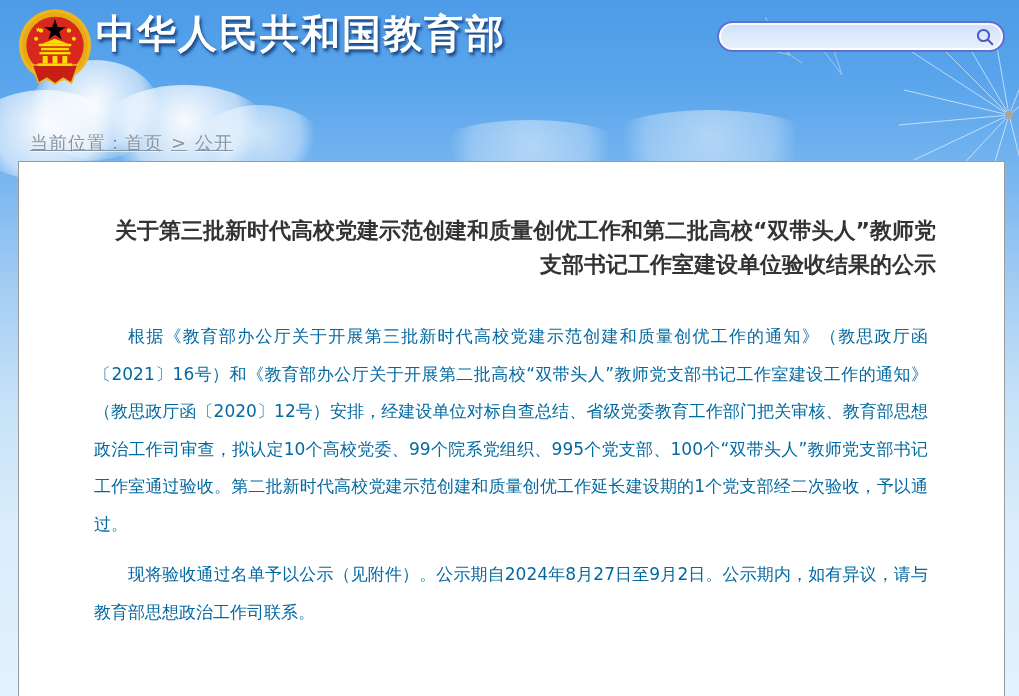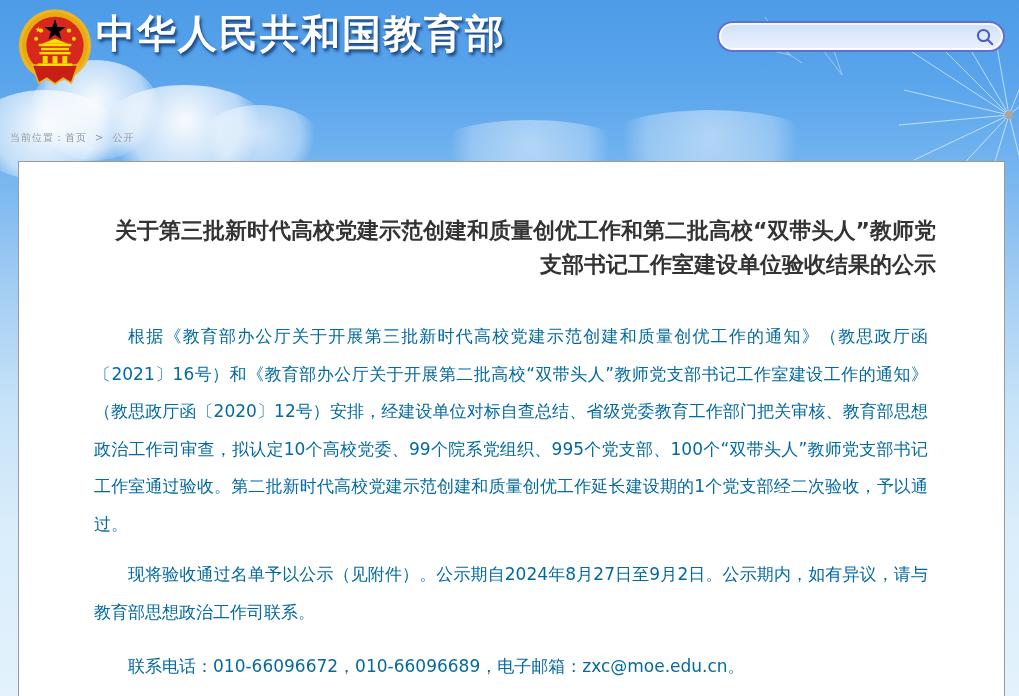--- a/index.html
+++ b/index.html
@@ -49,23 +49,24 @@
     padding: 0 8px 0 16px; font-size: 14px; color: #334;
     font-family: "DejaVu Sans", "Liberation Sans", sans-serif;
   }
   .search-btn {
     width: 36px; height: 100%; border: 0; background: transparent; cursor: pointer;
     display: flex; align-items: center; justify-content: center;
   }
 
   
   .breadcrumb {
-    position: absolute; left: 10px; top: 131px;
-    font-size: 10px; color: #8a949e; letter-spacing: 1px;
+    position: absolute; left: 30px; top: 131px;
+    font-size: 18px; color: #8a949e; letter-spacing: 1px;
     text-shadow: 0 1px 0 rgba(255,255,255,0.55);
+    text-decoration: underline;
   }
   .breadcrumb a { color: #8a949e; text-decoration: none; cursor: pointer; }
   .breadcrumb .sep { margin: 0 8px; }
 
   
   .content-card {
     position: absolute; left: 18px; top: 161px; width: 987px; height: 600px;
     background: #ffffff; border: 1px solid #9a9a9a;
     padding: 52px 76px 30px 75px;
   }
@@ -171,16 +172,15 @@
 <nav class="breadcrumb">
   <span>当前位置：</span><a>首页</a><span class="sep">&gt;</span><a>公开</a>
 </nav>
 
 <main class="content-card">
   <h1 class="article-title">关于第三批新时代高校党建示范创建和质量创优工作和第二批高校“双带头人”教师党支部书记工作室建设单位验收结果的公示</h1>
 
   <div class="article-body">
     <p>根据《教育部办公厅关于开展第三批新时代高校党建示范创建和质量创优工作的通知》（教思政厅函〔2021〕16号）和《教育部办公厅关于开展第二批高校“双带头人”教师党支部书记工作室建设工作的通知》（教思政厅函〔2020〕12号）安排，经建设单位对标自查总结、省级党委教育工作部门把关审核、教育部思想政治工作司审查，拟认定10个高校党委、99个院系党组织、995个党支部、100个“双带头人”教师党支部书记工作室通过验收。第二批新时代高校党建示范创建和质量创优工作延长建设期的1个党支部经二次验收，予以通过。</p>
     <p>现将验收通过名单予以公示（见附件）。公示期自2024年8月27日至9月2日。公示期内，如有异议，请与教育部思想政治工作司联系。</p>
-    <p class="para-contact">联系电话：010-66096672，010-66096689，电子邮箱：zxc@moe.edu.cn。</p>
 
   </div>
 </main>
 
 </body></html>

